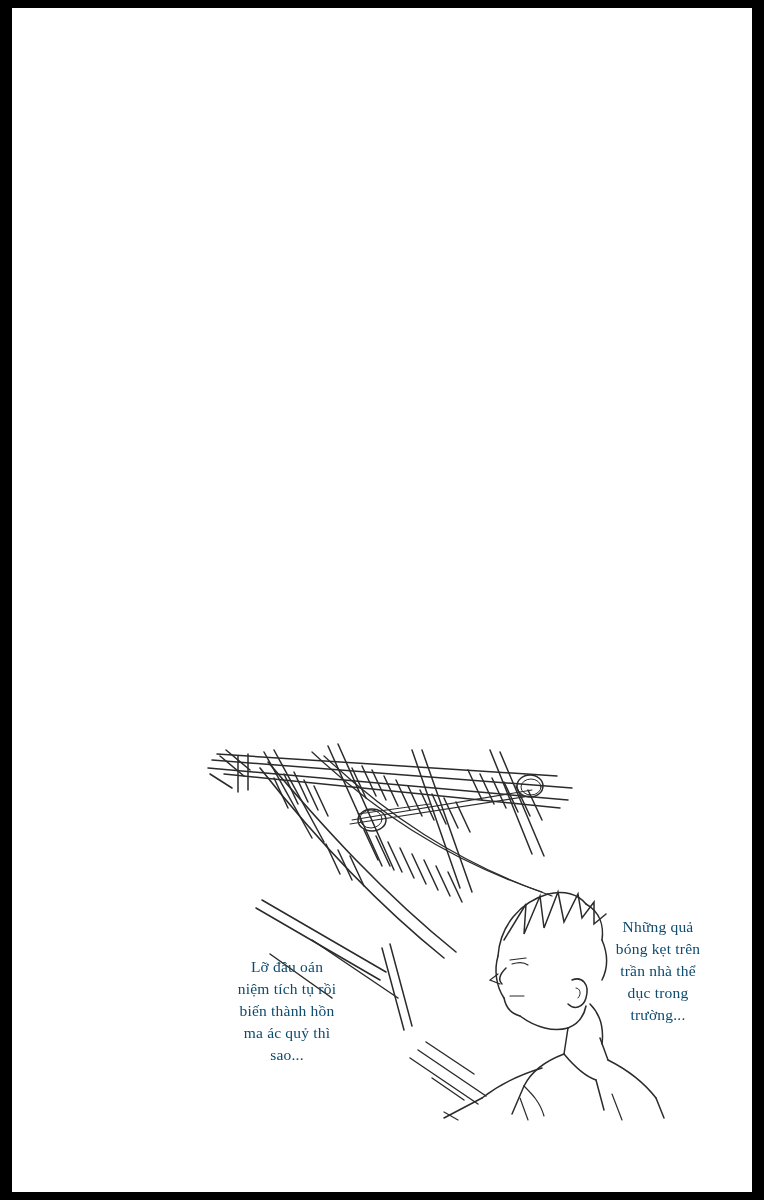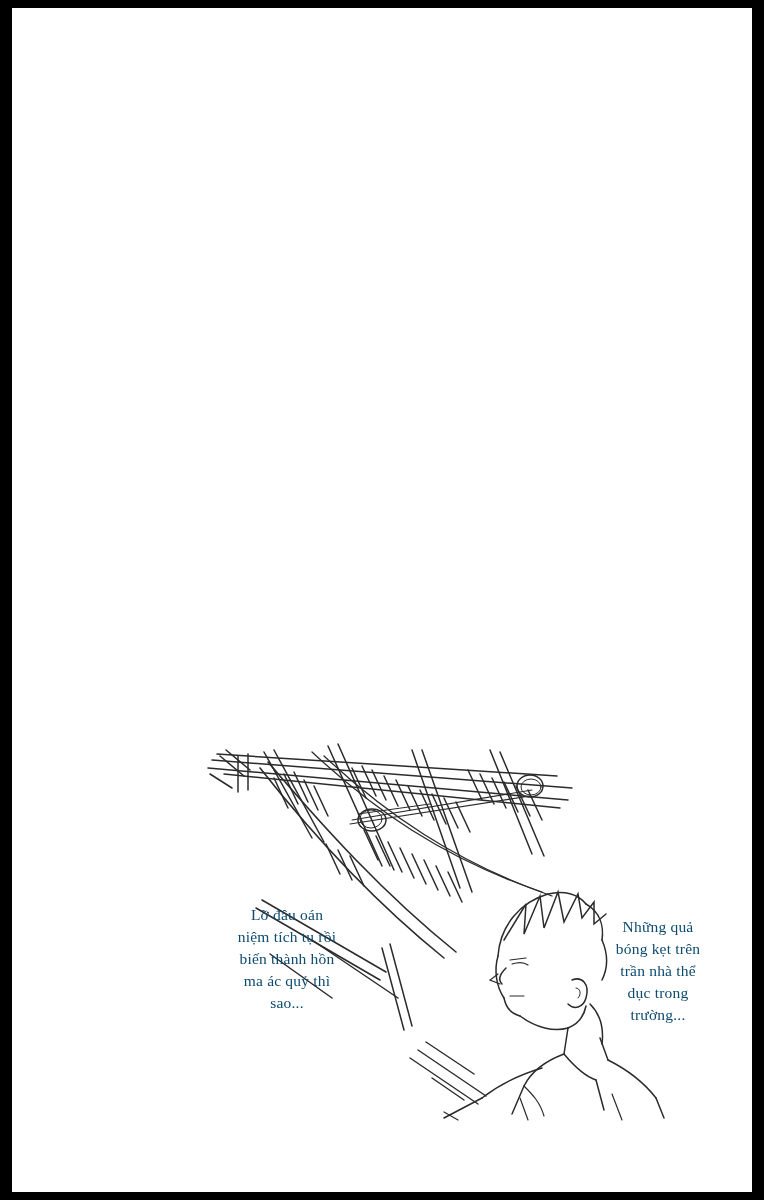--- a/index.html
+++ b/index.html
@@ -41,21 +41,21 @@
     color: #0c4a6e;
     font-family: "Liberation Serif", serif;
     font-size: 15.5px;
     line-height: 1.42;
     text-align: center;
     letter-spacing: 0.2px;
     white-space: pre-line;
   }
   #caption-left {
     left: 210px;
-    top: 896px;
+    top: 948px;
     width: 130px;
   }
   #caption-right {
     left: 594px;
     top: 908px;
     width: 104px;
   }
 </style>
 </head>
 <body>

